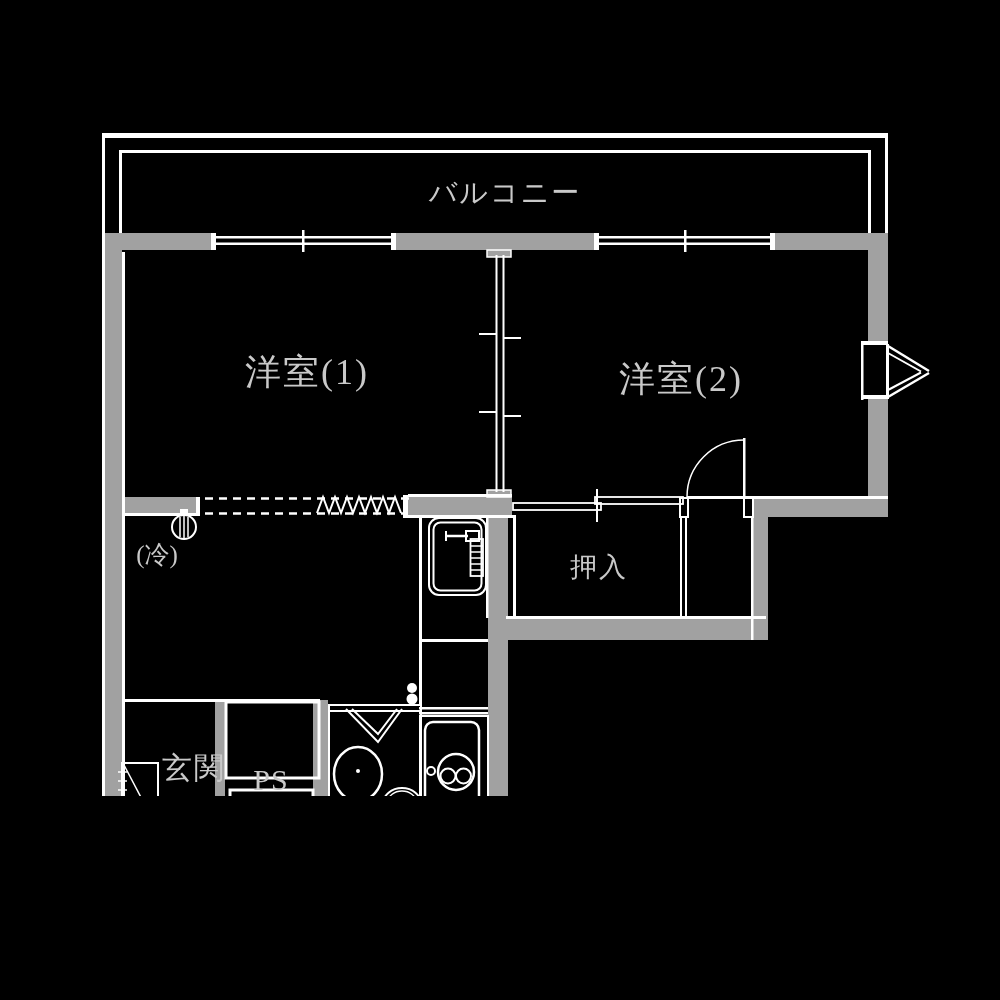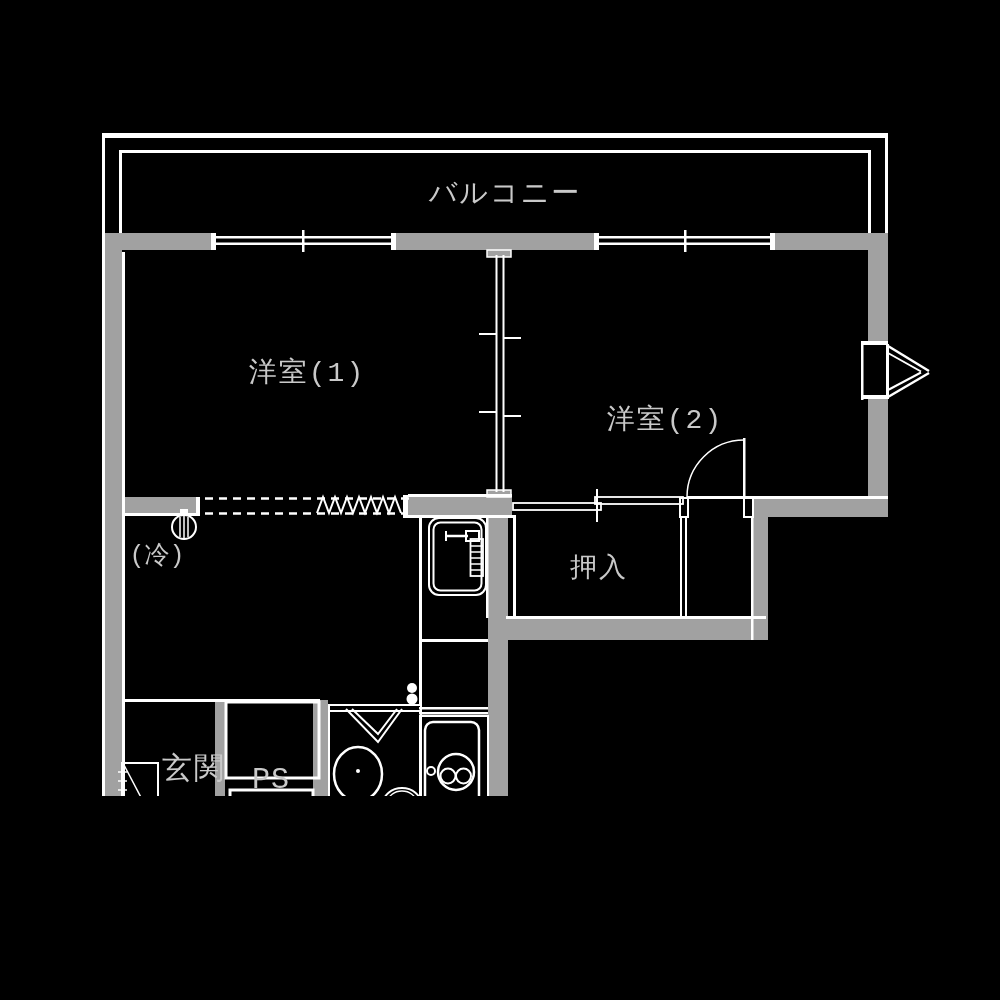--- a/index.html
+++ b/index.html
@@ -6,39 +6,39 @@
     --background:#000000;
     --wall:#a1a1a1;
     --line:#ffffff;
     --label:#c9c9c9;
   }
   html,body{margin:0;padding:0;background:var(--background);}
   #plan{
     position:relative;
     width:1000px;height:796px;
     background:var(--background);
-    font-family:Liberation Mono, monospace;
+    font-family:Liberation Serif, serif;
     overflow:hidden;
   }
   #plan svg{position:absolute;left:0;top:0;}
   .wall{fill:var(--wall);}
   .wline{fill:var(--line);}
   .stroke{fill:none;stroke:var(--line);}
   .strokeb{fill:var(--background);stroke:var(--line);}
   .sfill{fill:var(--line);stroke:none;}
   .lbl{
     position:absolute;
     color:var(--label);
     text-align:center;
     white-space:nowrap;
     transform:translate(-50%,-50%);
     letter-spacing:2px;
   }
   .lbl-balcony{font-size:28px;}
-  .lbl-room{font-size:28px;}
+  .lbl-room{font-size:36px;}
   .lbl-oshiire{font-size:27px;}
   .lbl-kitchen{font-size:27px;}
   .lbl-rei{font-size:25px;letter-spacing:0;}
   .lbl-genkan{font-size:30px;margin-left:24px;}
   .lbl-ps{font-size:30px;letter-spacing:1px;}
 </style>
 </head>
 <body>
 
 <div id="plan">
@@ -230,18 +230,18 @@
       <rect class="wline" x="180" y="509" width="8" height="6"></rect>
       <circle class="strokeb" cx="184" cy="527" r="12" stroke-width="2"></circle>
       <line class="stroke" x1="180" y1="517" x2="180" y2="537" stroke-width="1.5"></line>
       <line class="stroke" x1="184" y1="515" x2="184" y2="539" stroke-width="1.5"></line>
       <line class="stroke" x1="188" y1="517" x2="188" y2="537" stroke-width="1.5"></line>
     </g>
   </svg>
 
   <div class="lbl lbl-balcony" style="left:505px;top:193px;">バルコニー</div>
   <div class="lbl lbl-room" style="left:307px;top:372px;">洋室(1)</div>
-  <div class="lbl lbl-room" style="left:665px;top:379px;margin-top:40px;">洋室(2)</div>
+  <div class="lbl lbl-room" style="left:681px;top:379px;">洋室(2)</div>
   <div class="lbl lbl-oshiire" style="left:599px;top:567px;">押入</div>
   <div class="lbl lbl-rei" style="left:157px;top:554px;">(冷)</div>
   <div class="lbl lbl-genkan" style="left:170px;top:768px;">玄関</div>
   <div class="lbl lbl-ps" style="left:271px;top:780px;">PS</div>
 </div>
 
 </body></html>

